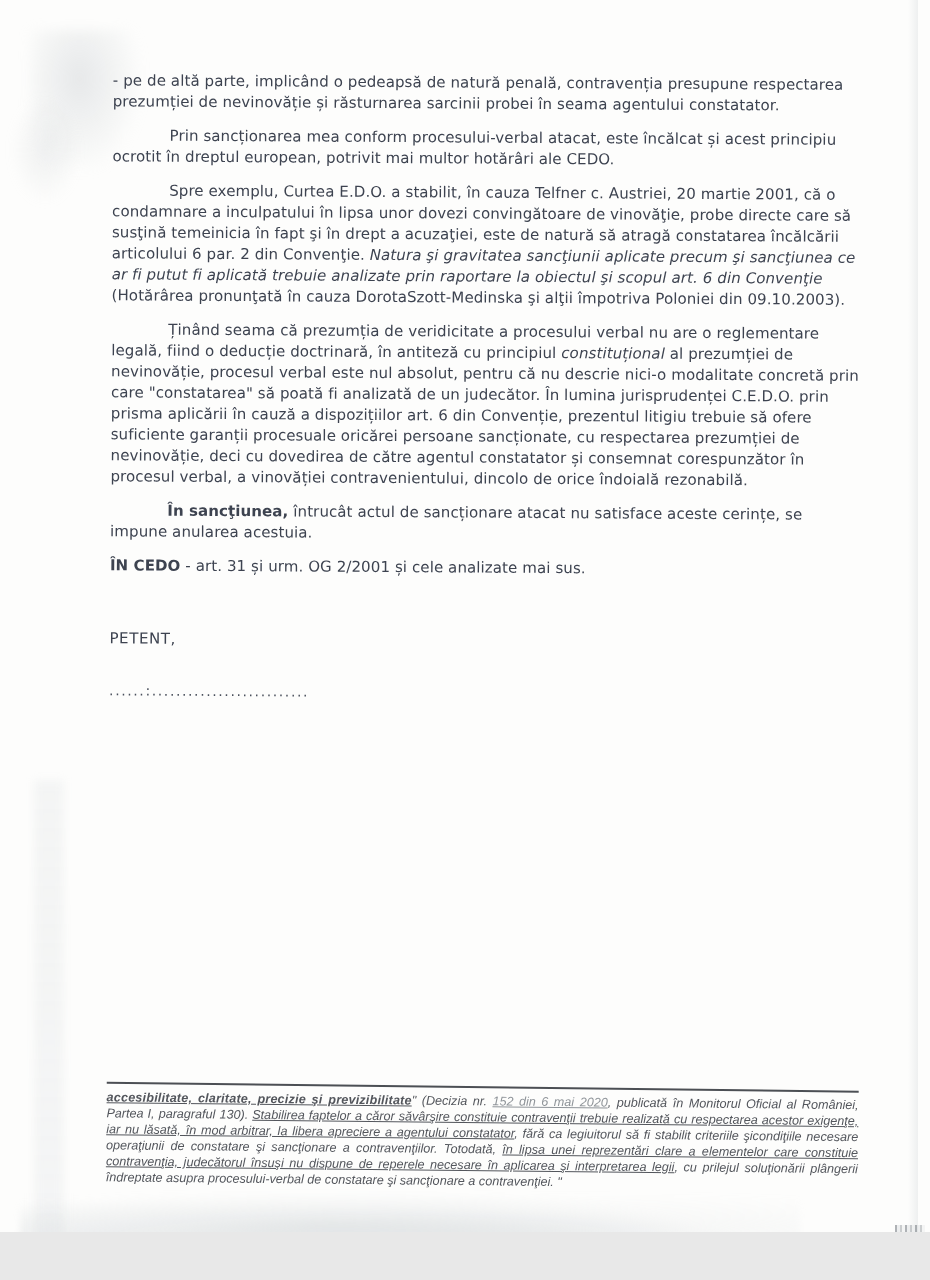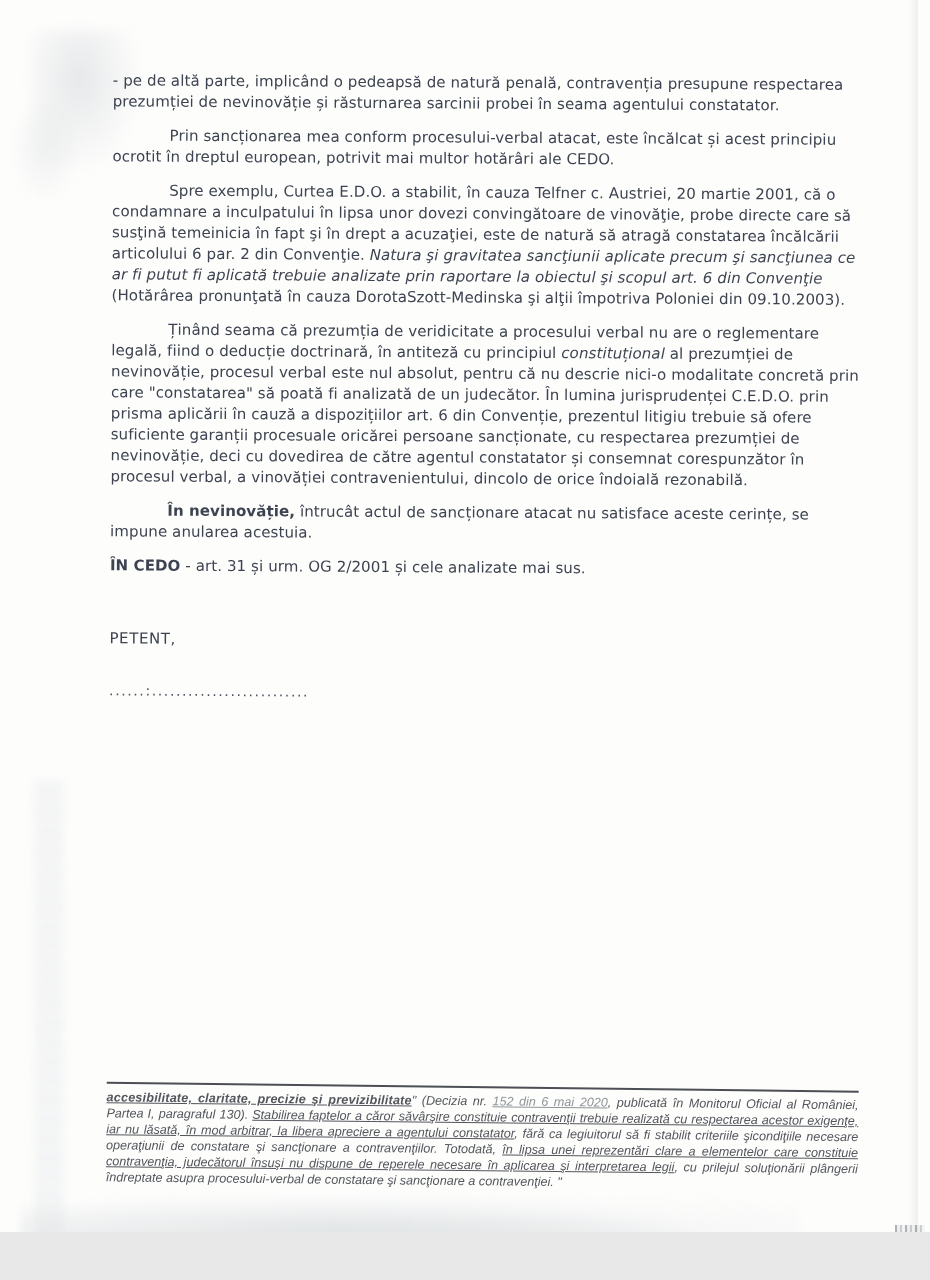--- a/index.html
+++ b/index.html
@@ -97,21 +97,21 @@
   <div class="artifact streak-bottomright"></div>
 
   <div class="tilt">
 
     <div class="content">
       <div>
           <p class="para"><span>-  pe de altă parte, implicând o pedeapsă de natură penală, contravenția presupune respectarea prezumției de nevinovăție și răsturnarea sarcinii probei în seama agentului constatator.</span></p>
           <p class="para indent"><span>Prin sancționarea mea conform procesului-verbal atacat, este încălcat și acest principiu ocrotit în dreptul european, potrivit mai multor hotărâri ale CEDO.</span></p>
           <p class="para indent"><span>Spre exemplu, Curtea E.D.O. a stabilit, în cauza Telfner c. Austriei, 20 martie 2001, că o condamnare a inculpatului în lipsa unor dovezi convingătoare de vinovăţie, probe directe care să susţină temeinicia în fapt şi în drept a acuzaţiei, este de natură să atragă constatarea încălcării articolului 6 par. 2 din Convenţie. </span><span class="i">Natura şi gravitatea sancţiunii aplicate precum şi sancţiunea ce ar fi putut fi aplicată trebuie analizate prin raportare la obiectul şi scopul art. 6 din Convenţie </span><span>(Hotărârea pronunţată în cauza DorotaSzott-Medinska şi alţii împotriva Poloniei din 09.10.2003).</span></p>
           <p class="para indent"><span>Ținând seama că prezumția de veridicitate a procesului verbal nu are o reglementare legală, fiind o deducție doctrinară, în antiteză cu principiul </span><span class="i">constituțional</span><span>  al prezumției de nevinovăție, procesul verbal este nul absolut, pentru că nu descrie nici-o modalitate concretă prin care "constatarea" să poată fi analizată de un judecător. În lumina jurisprudenței C.E.D.O. prin prisma aplicării în cauză a dispozițiilor art. 6 din Convenție, prezentul litigiu trebuie să ofere suficiente garanții procesuale oricărei persoane sancționate, cu respectarea prezumției de nevinovăție, deci cu dovedirea de către agentul constatator și consemnat corespunzător în procesul verbal, a vinovăției contravenientului, dincolo de orice îndoială rezonabilă.</span></p>
-          <p class="para indent"><span class="b">În nevinovăție,</span><span> întrucât actul de sancționare atacat nu satisface aceste cerințe, se impune anularea acestuia.</span></p>
+          <p class="para indent"><span class="b">În sancţiunea,</span><span> întrucât actul de sancționare atacat nu satisface aceste cerințe, se impune anularea acestuia.</span></p>
           <p class="para"><span class="b">ÎN CEDO</span><span>  -  art. 31 și urm. OG 2/2001 și cele analizate mai sus.</span></p>
         </div>
 
       <div class="signature">
         <p class="petent">PETENT,</p>
         <p class="dots">......:..........................</p>
       </div>
     </div>
 
     <div class="footnote-wrap">

